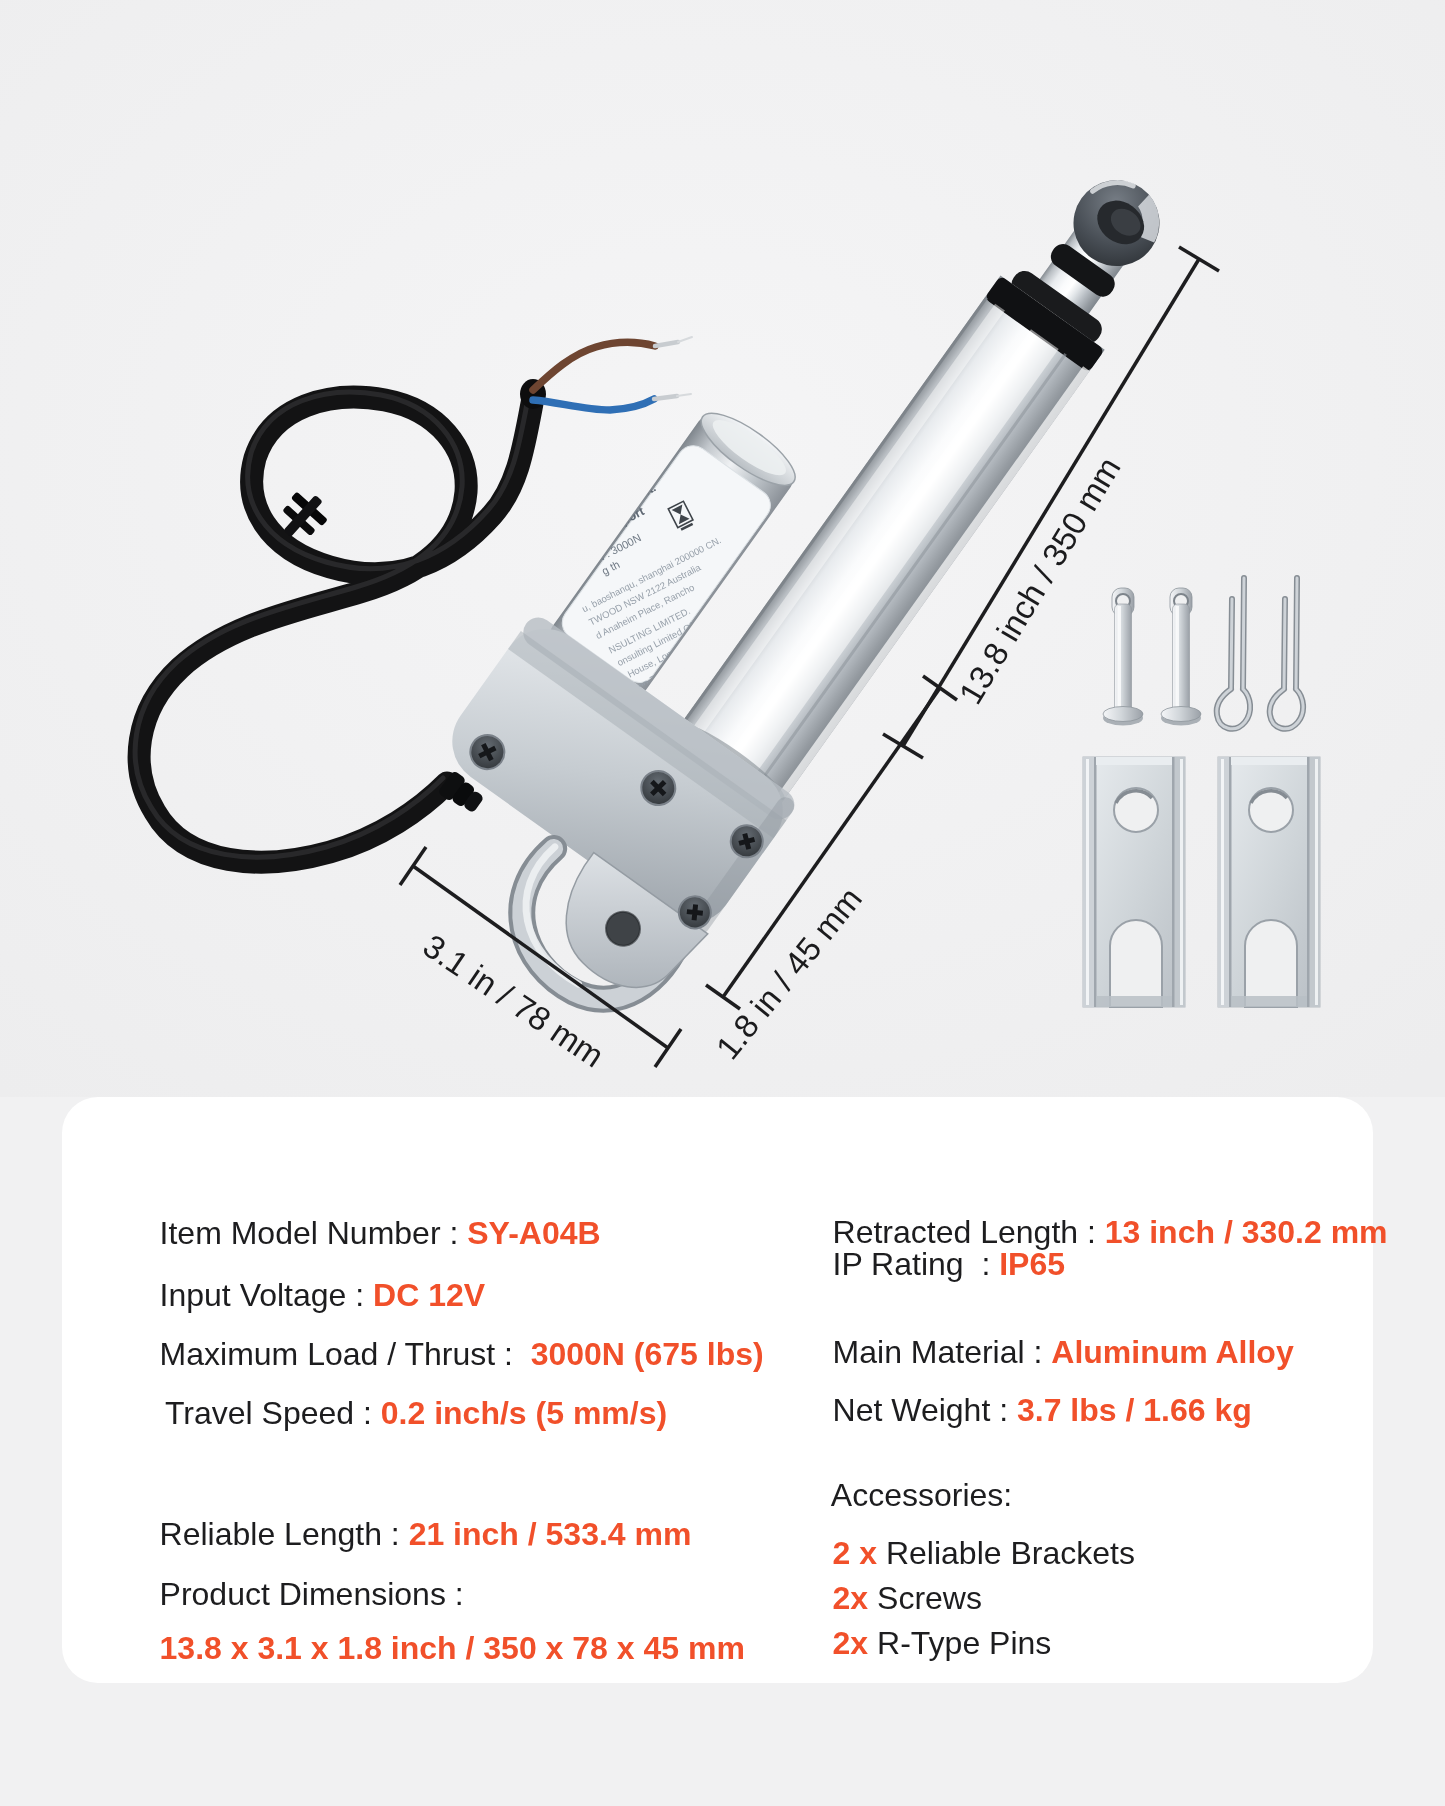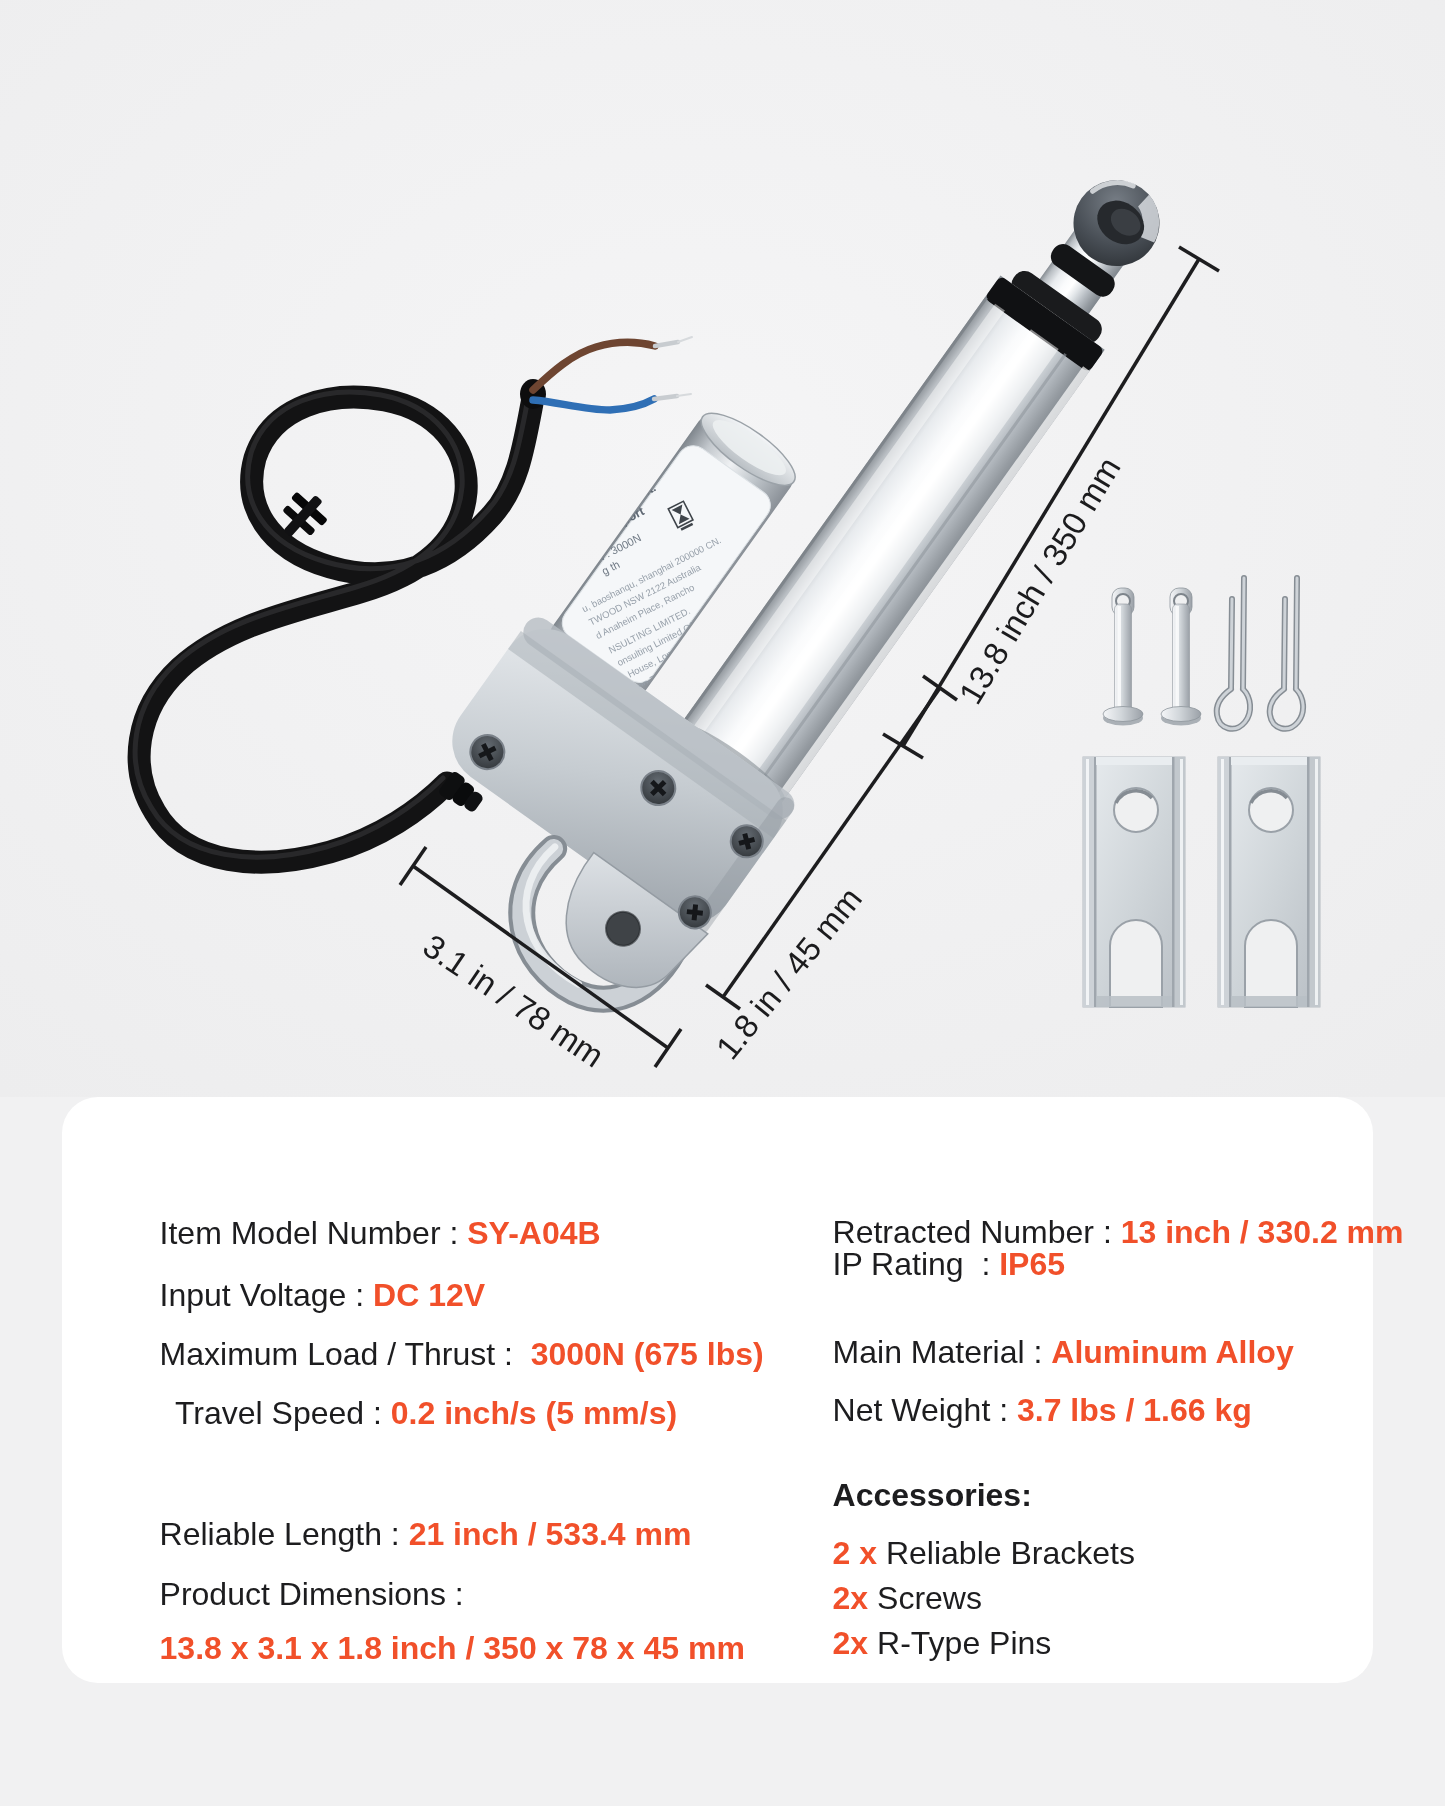--- a/index.html
+++ b/index.html
@@ -5,21 +5,21 @@
   html,body{margin:0;padding:0;background:#f1f1f2;}
   .stage{position:relative;width:1445px;height:1806px;background:#f1f1f2;overflow:hidden;
          font-family:"Liberation Sans", sans-serif;}
   .photo-svg{position:absolute;left:0;top:0;}
   .spec-card{position:absolute;left:62px;top:1097px;width:1311px;height:586px;
              background:#ffffff;border-radius:36px;}
   .spec-row{position:absolute;height:40px;line-height:40px;font-size:32px;
             color:#1d1d1f;white-space:pre;}
   .spec-row .lbl{font-weight:400;color:#1d1d1f;}
   .spec-row .val{font-weight:700;color:#f1502a;}
-  .acc-title{font-weight:700;color:#1d1d1f;}
+  .acc-title{font-weight:400;color:#1d1d1f;}
   .acc-qty{font-weight:700;color:#f1502a;}
   .acc-name{font-weight:400;color:#1d1d1f;}
   .dim-label{font-size:33px;fill:#1b1b1d;}
   .mlabel-b{font-size:12.5px;font-weight:700;fill:#5f6873;}
   .mlabel-m{font-size:11px;fill:#707a85;}
   .mlabel-s{font-size:9.5px;fill:#97a0aa;}
 </style>
 </head>
 <body>
 
@@ -298,35 +298,35 @@
 
   <div class="spec-row" style="left:124px;top:1173px">
     <span class="lbl">Item Model Number : </span><span class="val">SY-A04B</span>
   </div>
   <div class="spec-row" style="left:124px;top:1235px">
     <span class="lbl">Input Voltage : </span><span class="val">DC 12V</span>
   </div>
   <div class="spec-row" style="left:124px;top:1294px">
     <span class="lbl">Maximum Load / Thrust :  </span><span class="val">3000N (675 lbs)</span>
   </div>
-  <div class="spec-row" style="left:140px;top:1353px">
+  <div class="spec-row" style="left:130px;top:1353px">
     <span class="lbl">Travel Speed : </span><span class="val">0.2 inch/s (5 mm/s)</span>
   </div>
   <div class="spec-row" style="left:124px;top:1474px">
     <span class="lbl">Reliable Length : </span><span class="val">21 inch / 533.4 mm</span>
   </div>
   <div class="spec-row" style="left:124px;top:1534px">
     <span class="lbl">Product Dimensions :</span>
   </div>
   <div class="spec-row" style="left:124px;top:1588px">
     <span class="val">13.8 x 3.1 x 1.8 inch / 350 x 78 x 45 mm</span>
   </div>
 
   <div class="spec-row" style="left:797px;top:1172px">
-    <span class="lbl">Retracted Number : </span><span class="val">13 inch / 330.2 mm</span>
+    <span class="lbl">Retracted Length : </span><span class="val">13 inch / 330.2 mm</span>
   </div>
   <div class="spec-row" style="left:797px;top:1204px">
     <span class="lbl">IP Rating  : </span><span class="val">IP65</span>
   </div>
   <div class="spec-row" style="left:797px;top:1292px">
     <span class="lbl">Main Material : </span><span class="val">Aluminum Alloy</span>
   </div>
   <div class="spec-row" style="left:797px;top:1350px">
     <span class="lbl">Net Weight : </span><span class="val">3.7 lbs / 1.66 kg</span>
   </div>

